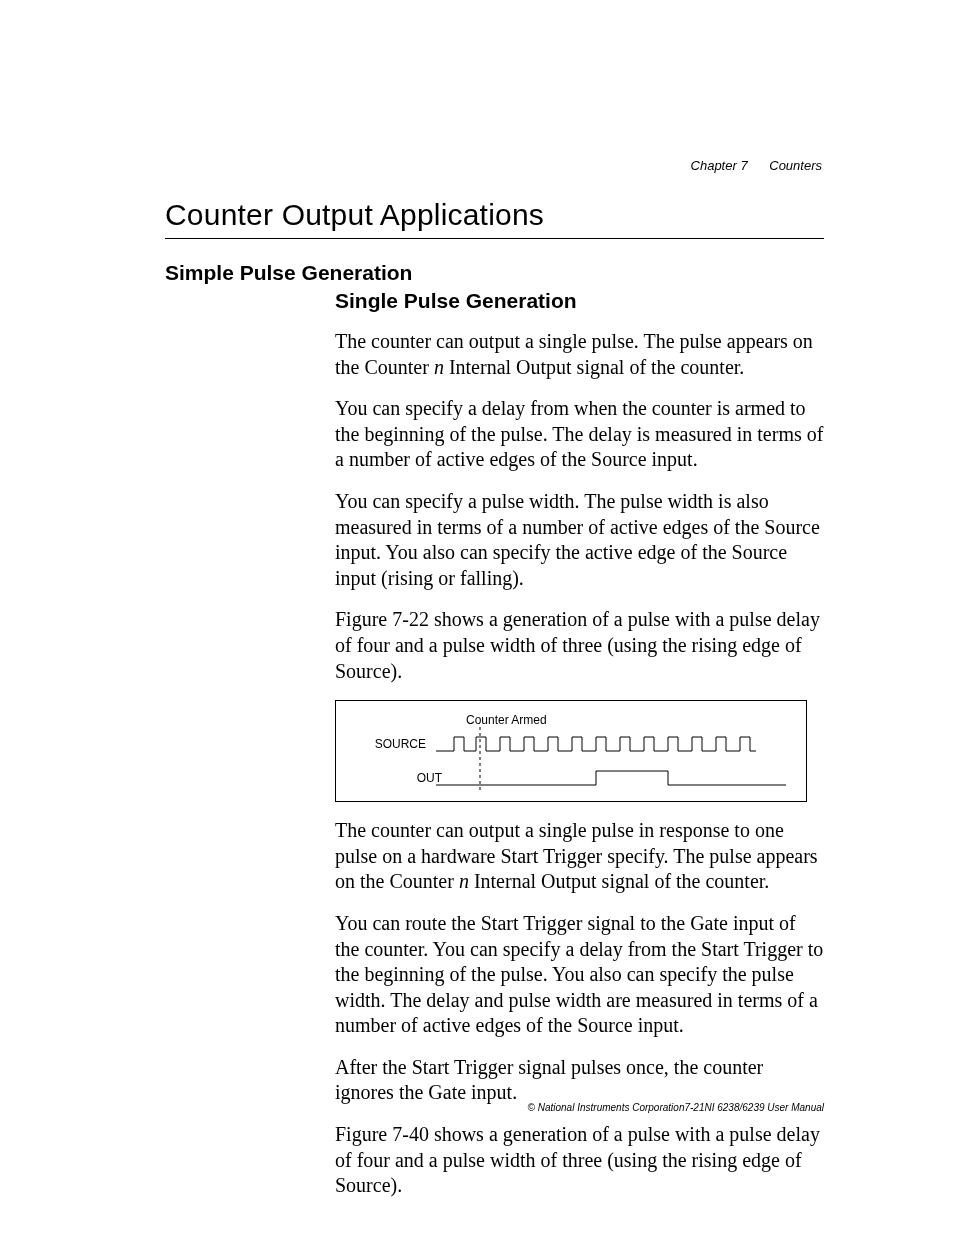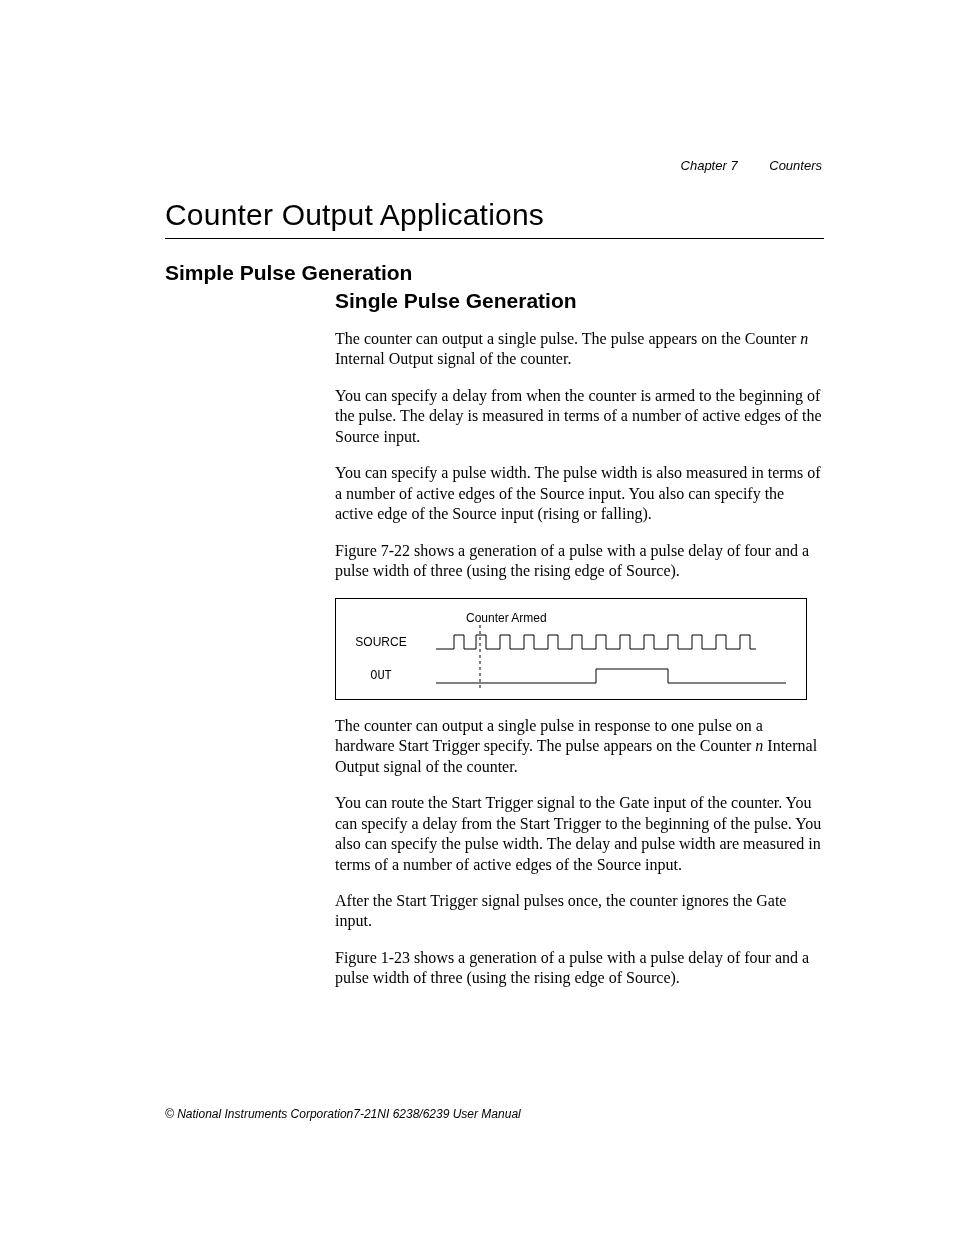--- a/index.html
+++ b/index.html
@@ -17,21 +17,21 @@
     padding: 150px 130px 0 165px;
   }
   .running-head {
     position: absolute;
     top: 158px;
     right: 132px;
     font-family: Arial, Helvetica, sans-serif;
     font-style: italic;
     font-size: 13px;
   }
-  .running-head .chap { margin-right: 28px; }
+  .running-head .chap { margin-right: 18px; }
   h1.section-title {
     font-family: Arial, Helvetica, sans-serif;
     font-weight: normal;
     font-size: 30px;
     margin: 48px 0 6px 0;
     letter-spacing: 0.2px;
   }
   .rule {
     border: none;
     border-top: 1.5px solid #000;
@@ -46,21 +46,21 @@
   .body-indent {
     margin-left: 170px;
   }
   h3.subsubsection {
     font-family: Arial, Helvetica, sans-serif;
     font-weight: bold;
     font-size: 21px;
     margin: 4px 0 8px 0;
   }
   p.body {
-    font-size: 16px;
+    font-size: 20px;
     line-height: 1.28;
     margin: 16px 0 16px 0;
   }
   .italic-var { font-style: italic; }
   .figure-box {
     border: 1px solid #000;
     width: 470px;
     height: 100px;
     margin: 8px 0 10px 0;
     position: relative;
@@ -70,32 +70,32 @@
     font-size: 13px;
     text-align: center;
     width: 470px;
     margin-bottom: 24px;
   }
   .figure-caption .bold { font-weight: bold; }
   .sig-label {
     position: absolute;
     font-family: Arial, Helvetica, sans-serif;
     font-size: 12px;
-    text-align: center;
+    text-align: right;
   }
   .footer {
     position: absolute;
-    bottom: 114px;
+    bottom: 122px;
     left: 165px;
     right: 130px;
     font-family: Arial, Helvetica, sans-serif;
     font-style: italic;
-    font-size: 12px;
+    font-size: 10px;
     display: flex;
-    justify-content: flex-start;
+    justify-content: flex-end;
   }
   svg { display: block; }
 </style>
 </head>
 <body>
 
 <div class="page">
 
   <div class="running-head">
     <span class="chap">Chapter 7</span>
@@ -115,21 +115,21 @@
       <span>The counter can output a single pulse. The pulse appears on the Counter </span><span class="italic-var">n</span><span> Internal Output signal of the counter.</span>
     </p>
 
     <p class="body">You can specify a delay from when the counter is armed to the beginning of the pulse. The delay is measured in terms of a number of active edges of the Source input.</p>
     <p class="body">You can specify a pulse width. The pulse width is also measured in terms of a number of active edges of the Source input. You also can specify the active edge of the Source input (rising or falling).</p>
     <p class="body">Figure 7-22 shows a generation of a pulse with a pulse delay of four and a pulse width of three (using the rising edge of Source).</p>
 
     <div class="figure-box">
       <div class="sig-label" style="left:130px; top:12px; text-align:right;">Counter Armed</div>
       <div class="sig-label" style="left:0; top:36px; width:90px;">SOURCE</div>
-      <div class="sig-label" style="left:0; top:70px; width:90px;font-family:Liberation Mono, monospace;">OUT</div>
+      <div class="sig-label" style="left:16px; top:70px; width:90px;">OUT</div>
       <svg width="468" height="98">
 
         <line x1="144" y1="26" x2="144" y2="92" stroke="#000" stroke-width="1" stroke-dasharray="3,3"></line>
 
         <g stroke="#000" stroke-width="1" fill="none">
           <path d="M100 50 H118 V36 H128 V50 H140 V36 H150 V50 H164 V36 H174 V50 H188 V36 H198 V50 H212 V36 H222 V50 H236 V36 H246 V50 H260 V36 H270 V50 H284 V36 H294 V50 H308 V36 H318 V50 H332 V36 H342 V50 H356 V36 H366 V50 H380 V36 H390 V50 H404 V36 H414 V50 H420"></path>
         </g>
 
         <g stroke="#000" stroke-width="1" fill="none">
           <path d="M100 84 H260 V70 H332 V84 H450"></path>
@@ -138,21 +138,21 @@
     </div>
 
 
 
     <p class="body">
       <span>The counter can output a single pulse in response to one pulse on a hardware Start Trigger specify. The pulse appears on the Counter </span><span class="italic-var">n</span><span> Internal Output signal of the counter.</span>
     </p>
 
     <p class="body">You can route the Start Trigger signal to the Gate input of the counter. You can specify a delay from the Start Trigger to the beginning of the pulse. You also can specify the pulse width. The delay and pulse width are measured in terms of a number of active edges of the Source input.</p>
     <p class="body">After the Start Trigger signal pulses once, the counter ignores the Gate input.</p>
-    <p class="body">Figure 1-23 shows a generation of a pulse with a pulse delay of four and a pulse width of three (using the rising edge of Source).</p>
+    <p class="body">Figure 7-40 shows a generation of a pulse with a pulse delay of four and a pulse width of three (using the rising edge of Source).</p>
 
   </div>
 
   <div class="footer">
     <span>© National Instruments Corporation</span>
     <span>7-21</span>
     <span>NI 6238/6239 User Manual</span>
   </div>
 
 </div>

